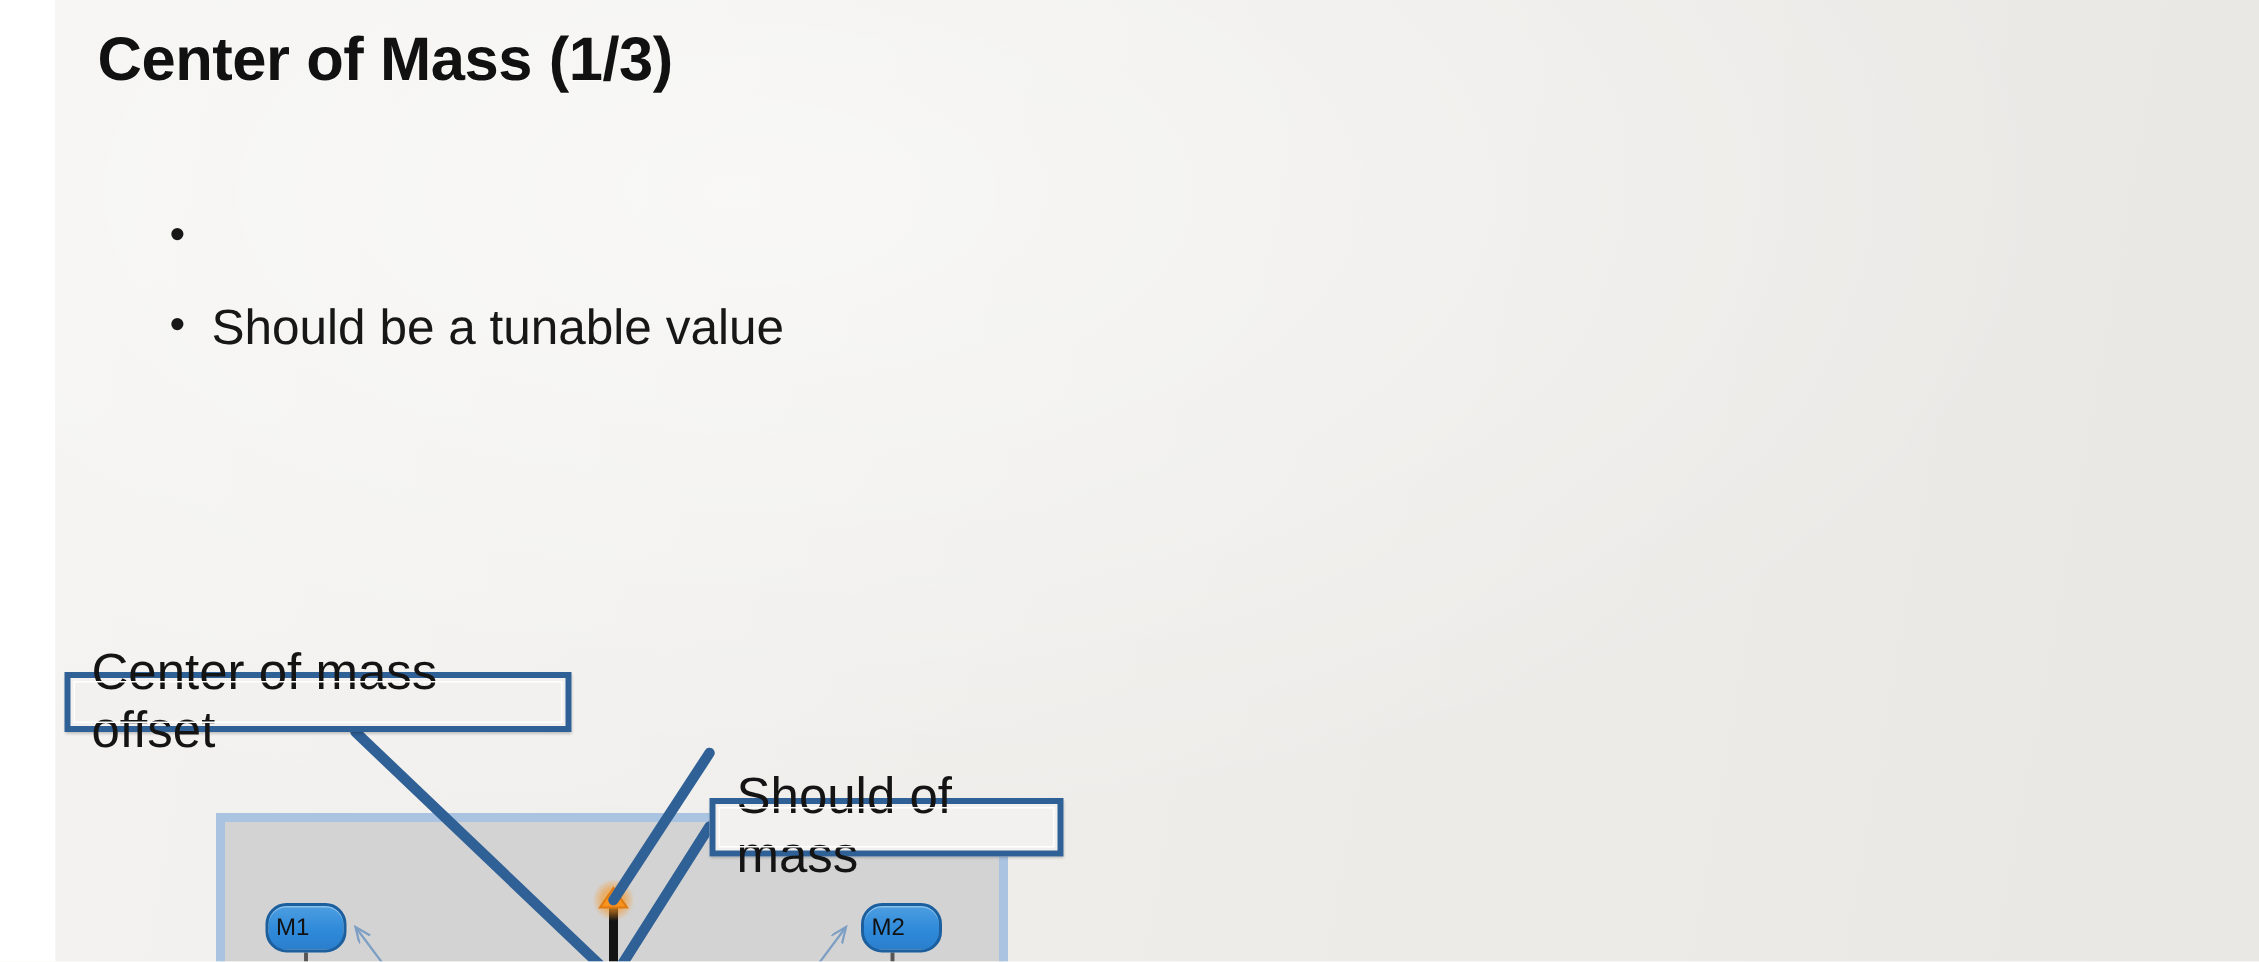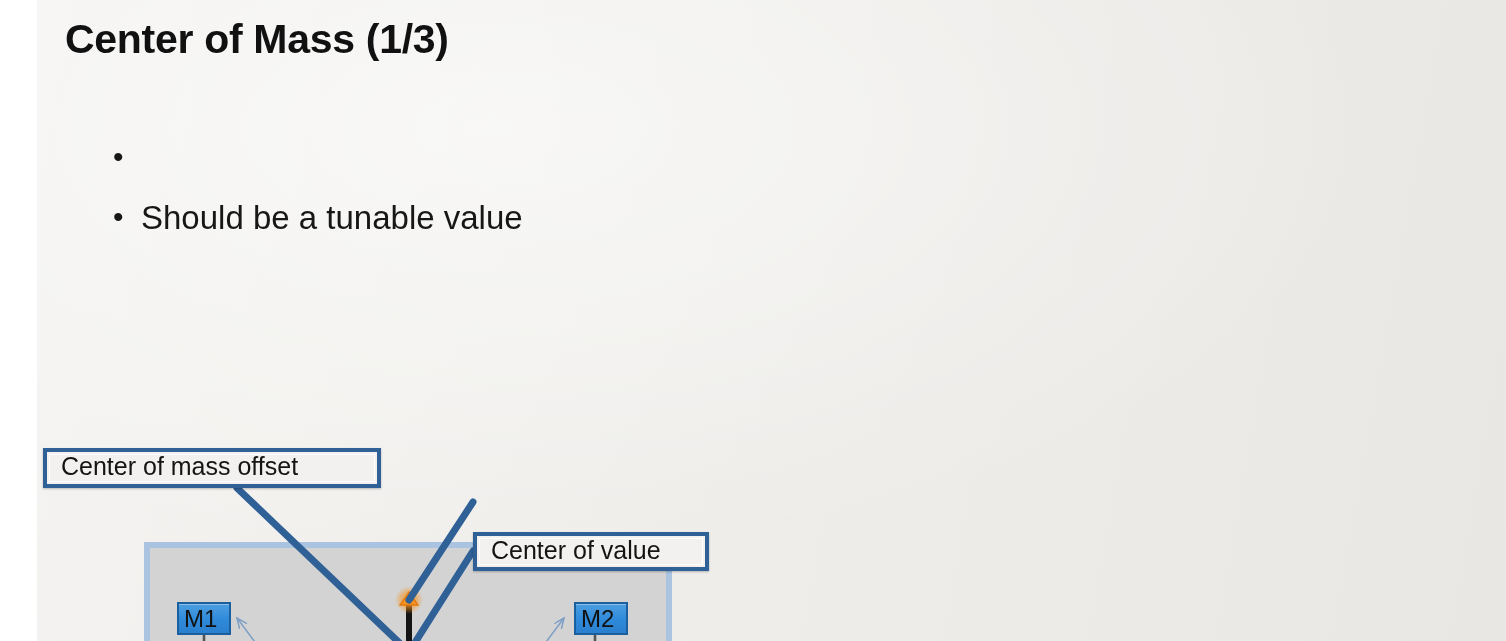--- a/index.html
+++ b/index.html
@@ -72,42 +72,43 @@
     height: 641px;
   }
   .diagram svg { position: absolute; left: 0; top: 0; }
 
   .callout {
     position: absolute;
     box-sizing: border-box;
     border: 4px solid #2f6096;
     background: #f2f1ef;
     display: flex;
+    align-items: center;
     padding-left: 14px;
-    font-size: 25px;
+    font-size: 34px;
     color: #141414;
     box-shadow: 0 1px 2px rgba(0,0,0,0.25);
   }
   .callout .inner-line {
     position: absolute;
     inset: 2px;
     border: 1px solid #ffffff;
     pointer-events: none;
   }
   #callout-offset { left: 6px;   top: 280px; width: 338px; height: 40px; }
   #callout-actor  { left: 436px; top: 315px; width: 207px; height: 39px; }
   #callout-com    { left: 436px; top: 364px; width: 236px; height: 39px; }
 
   .massbox {
     position: absolute;
     box-sizing: border-box;
     background: linear-gradient(180deg,#4d9ee0 0%, #2f8ada 55%, #2a7fcd 100%);
     border: 2px solid #1b5f9e;
-    border-radius: 0;
-    font-size: 24px;
+    border-radius: 14px;
+    font-size: 16px;
     color: #111;
     padding-left: 5px;
     line-height: 30px;
     box-shadow: inset 0 1px 0 rgba(255,255,255,0.35);
   }
   #mass-1 { left: 140px; top: 434px; width: 54px; height: 33px; }
   #mass-2 { left: 537px; top: 434px; width: 54px; height: 33px; }
 </style>
 </head>
 <body>
@@ -173,21 +174,21 @@
     </svg>
 
     <div class="callout" id="callout-offset">
       <span class="inner-line"></span>
       <span>Center of mass offset</span>
     </div>
 
 
     <div class="callout" id="callout-com">
       <span class="inner-line"></span>
-      <span>Center of value</span>
+      <span>Should of mass</span>
     </div>
 
     <div class="massbox" id="mass-1">M1</div>
     <div class="massbox" id="mass-2">M2</div>
 
   </div>
 
 </div>
 
 </body></html>

